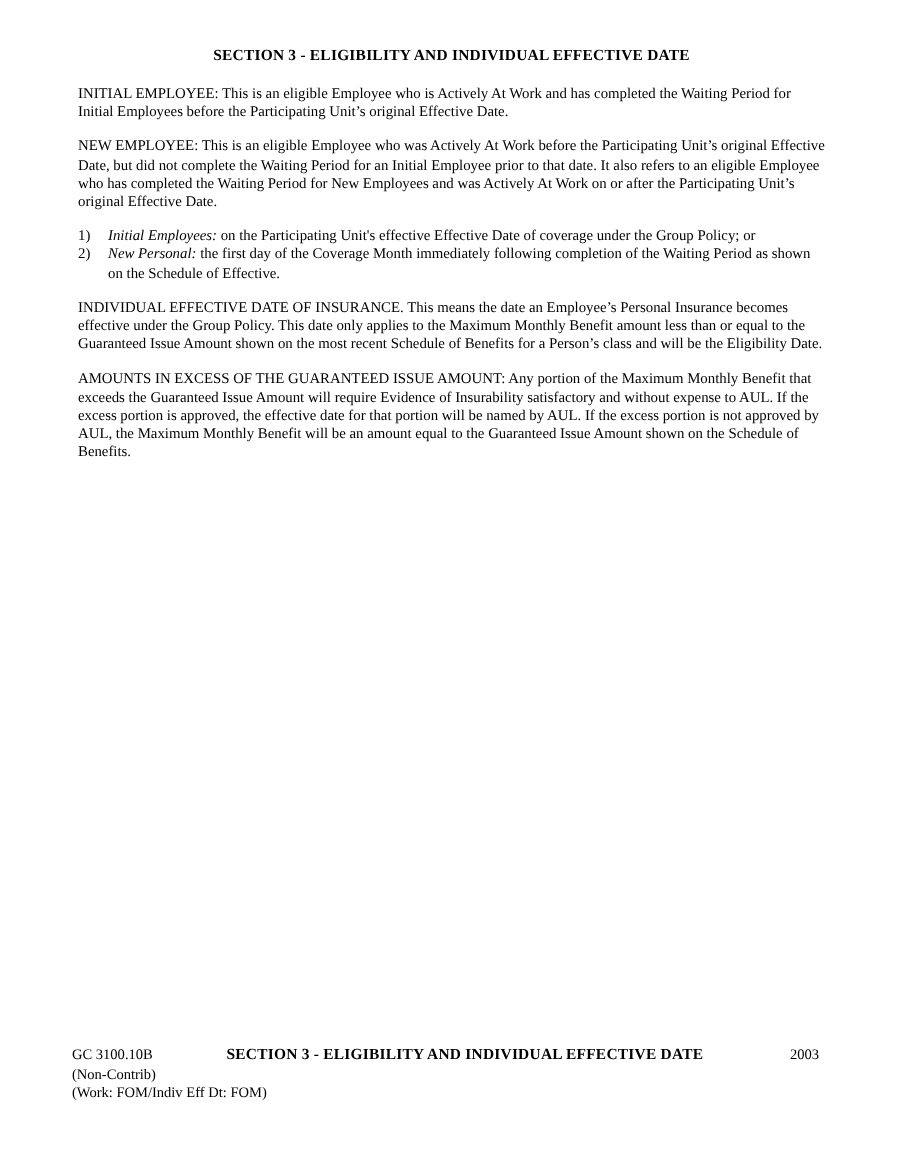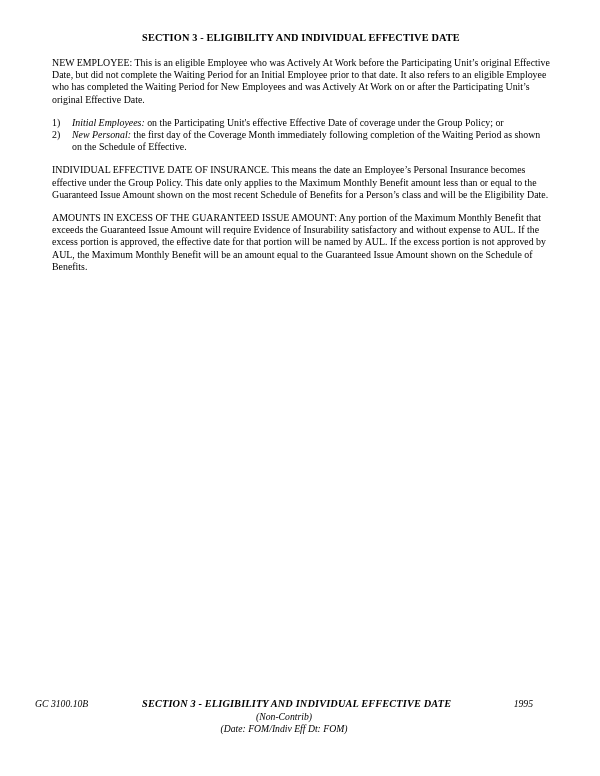--- a/index.html
+++ b/index.html
@@ -64,26 +64,25 @@
     text-align: left;
   }
   .list-text {
     flex: 1 1 auto;
   }
   .list-text i {
     font-style: italic;
   }
   .footer {
     position: absolute;
-    left: 35px;
+    left: 48px;
     top: 698px;
     width: 498px;
     font-size: 9.9px;
     line-height: 12.6px;
-    font-style: italic;
   }
   .footer-row {
     display: flex;
     align-items: baseline;
     justify-content: space-between;
     width: 100%;
   }
   .footer-code {
     flex: 0 0 auto;
     font-size: 9.7px;
@@ -96,34 +95,35 @@
     letter-spacing: 0.15px;
     padding-left: 6px;
   }
   .footer-year {
     flex: 0 0 auto;
     text-align: right;
     font-size: 9.7px;
     min-width: 34px;
   }
   .footer-sub {
-    text-align: center;
+    text-align: left;
     font-size: 9.7px;
   }
   .nowrap { white-space: nowrap; }
 </style>
 </head>
 <body>
 
 <div class="page">
 
   <div class="content">
 
     <div class="doc-title">SECTION 3 - ELIGIBILITY AND INDIVIDUAL EFFECTIVE DATE</div>
 
+    <p class="para">INITIAL EMPLOYEE: This is an eligible Employee who is Actively At Work and has completed the Waiting Period for Initial Employees before the Participating Unit’s original Effective Date.</p>
 
     <p class="para">NEW EMPLOYEE:  This is an eligible Employee who was Actively At Work before the Participating Unit’s original Effective Date, but did not complete the Waiting Period for an Initial Employee prior to that date.  It also refers to an eligible Employee who has completed the Waiting Period for New Employees and was Actively At Work on or after the Participating Unit’s original Effective Date.</p>
 
 
     <ul class="list">
       <li class="list-item">
         <span class="list-marker">1)</span>
         <span class="list-text"><i>Initial Employees:</i><span> on the Participating Unit's effective Effective Date of coverage under the Group Policy; or</span></span>
       </li>
       <li class="list-item">
@@ -136,19 +136,19 @@
 
 
     <p class="para">AMOUNTS IN EXCESS OF THE GUARANTEED ISSUE AMOUNT:  Any portion of the Maximum Monthly Benefit that exceeds the Guaranteed Issue Amount will require Evidence of Insurability satisfactory and without expense to AUL.  If the excess portion is approved, the effective date for that portion will be named by AUL.  If the excess portion is not approved by AUL, the Maximum Monthly Benefit will be an amount equal to the Guaranteed Issue Amount shown on the Schedule of Benefits.</p>
 
   </div>
 
   <div class="footer">
     <div class="footer-row">
       <span class="footer-code nowrap">GC 3100.10B</span>
       <span class="footer-title">SECTION 3 - ELIGIBILITY AND INDIVIDUAL EFFECTIVE DATE</span>
-      <span class="footer-year nowrap">1995</span>
+      <span class="footer-year nowrap">2003</span>
     </div>
     <div class="footer-sub">(Non-Contrib)</div>
-    <div class="footer-sub">(Date: FOM/Indiv Eff Dt: FOM)</div>
+    <div class="footer-sub">(Work: FOM/Indiv Eff Dt: FOM)</div>
   </div>
 
 </div>
 
 </body></html>

